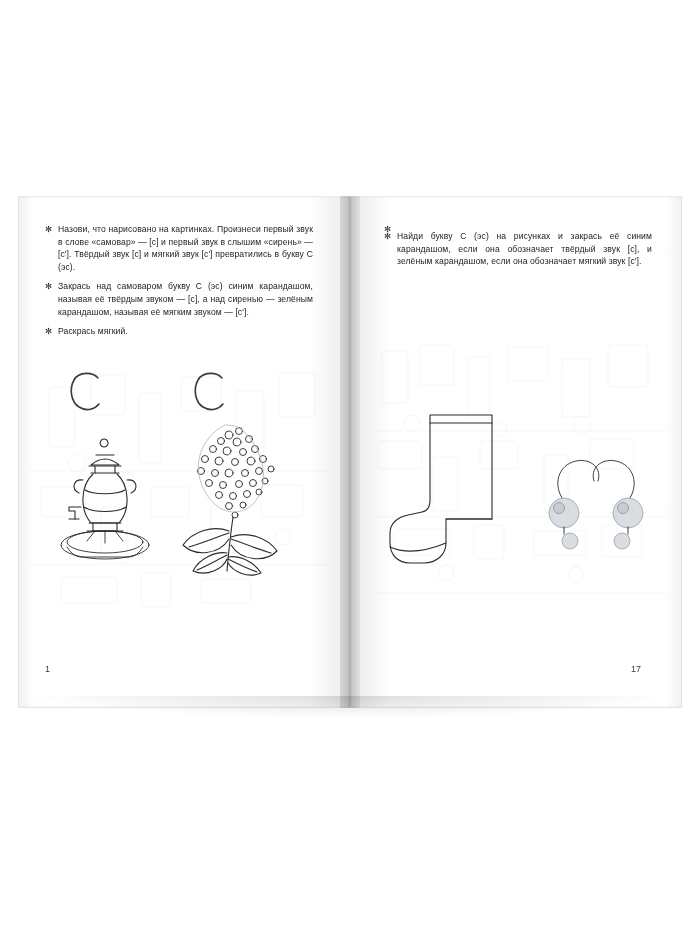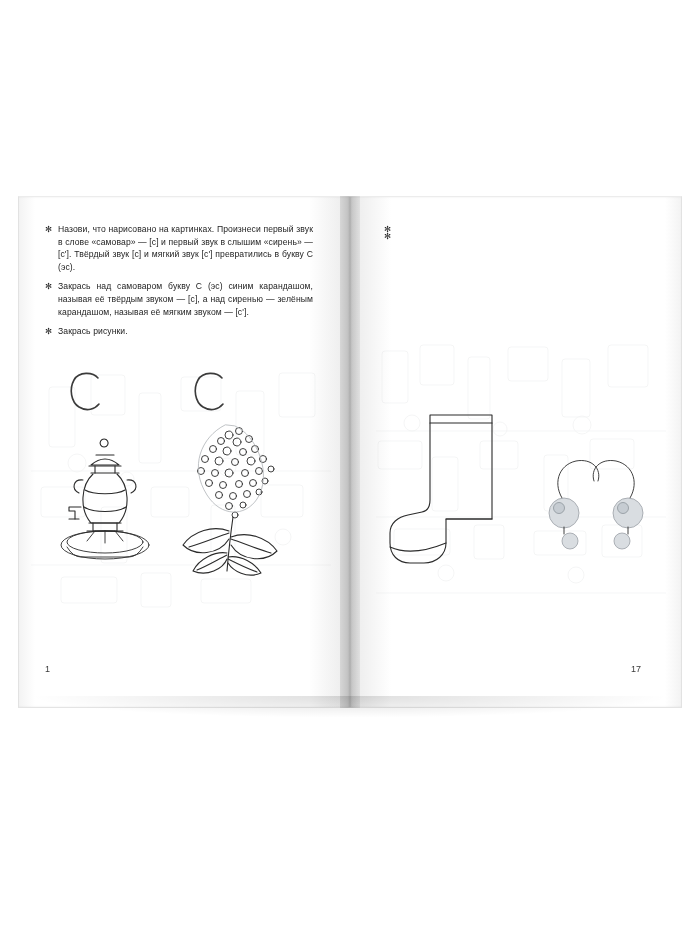--- a/index.html
+++ b/index.html
@@ -171,21 +171,21 @@
         <div class="item">
           <span class="bullet">✻</span>
           <span>Назови, что нарисовано на картинках. Произнеси первый звук в слове «самовар» — [с] и первый звук в слышим «сирень» — [с']. Твёрдый звук [с] и мягкий звук [с'] превратились в букву С (эс).</span>
         </div>
         <div class="item">
           <span class="bullet">✻</span>
           <span>Закрась над самоваром букву С (эс) синим карандашом, называя её твёрдым звуком — [с], а над сиренью — зелёным карандашом, называя её мягким звуком — [с'].</span>
         </div>
         <div class="item">
           <span class="bullet">✻</span>
-          <span>Закрась рисунки.</span>
+          <span>Раскрась мягкий.</span>
         </div>
       </div>
 
       <div class="illo" style="left:48px; top:172px;">
         <svg width="40" height="44" viewBox="0 0 40 44">
           <path class="letter" d="M31 9 C26 3, 12 2, 7 11 C2 20, 4 33, 12 38 C20 43, 28 40, 32 35"></path>
         </svg>
       </div>
 
       <div class="illo" style="left:172px; top:172px;">
@@ -327,20 +327,21 @@
           <path d="M0 248 H290"></path>
         </g>
       </svg>
 
       <div class="textcol">
         <div class="item">
           <span class="bullet">✻</span>
         </div>
         <div class="item">
           <span class="bullet">✻</span>
+          <span>Найди букву С (эс) на рисунках и закрась её синим карандашом, если она обозначает твёрдый звук [с], и зелёным карандашом, если она обозначает мягкий звук [с'].</span>
         </div>
       </div>
 
       <div class="illo" style="left:38px; top:212px;">
         <svg width="140" height="170" viewBox="0 0 140 170">
           <g class="ln">
 
             <path d="M42 6 h62 v104 h-46 v24 c0 12 -10 20 -22 20 h-14 c-12 0 -20 -8 -20 -20 v-10 c0 -10 8 -16 18 -18 l14 -3 c6 -1 8 -5 8 -12 V6 Z"></path>
 
             <path d="M42 14 h62"></path>

